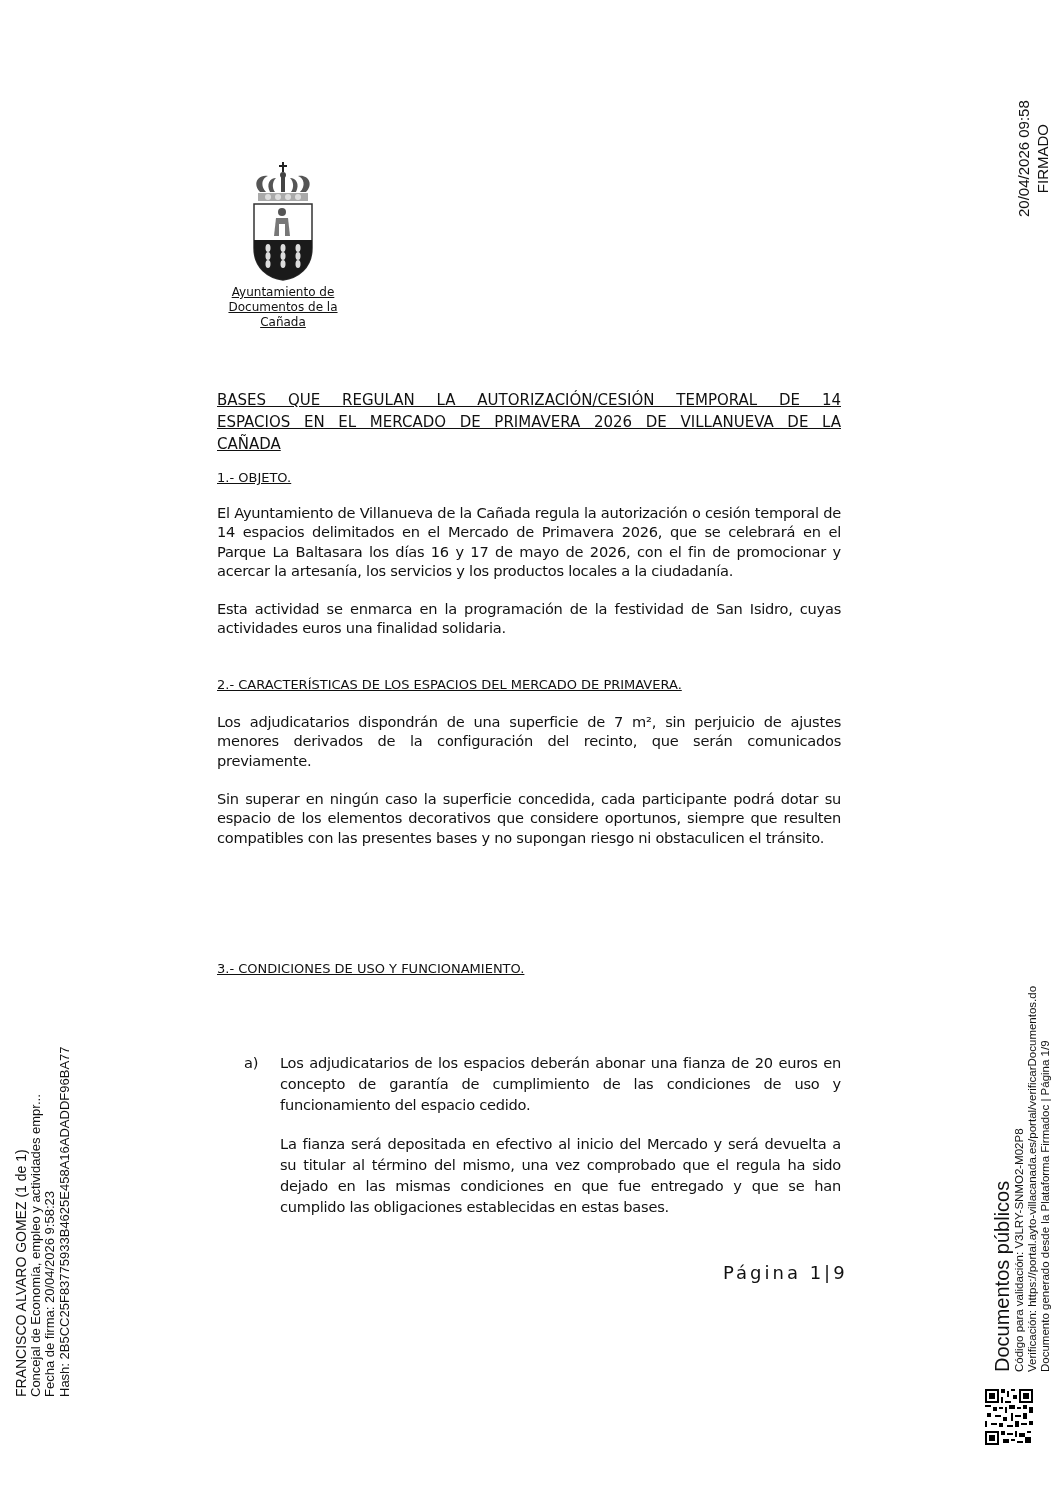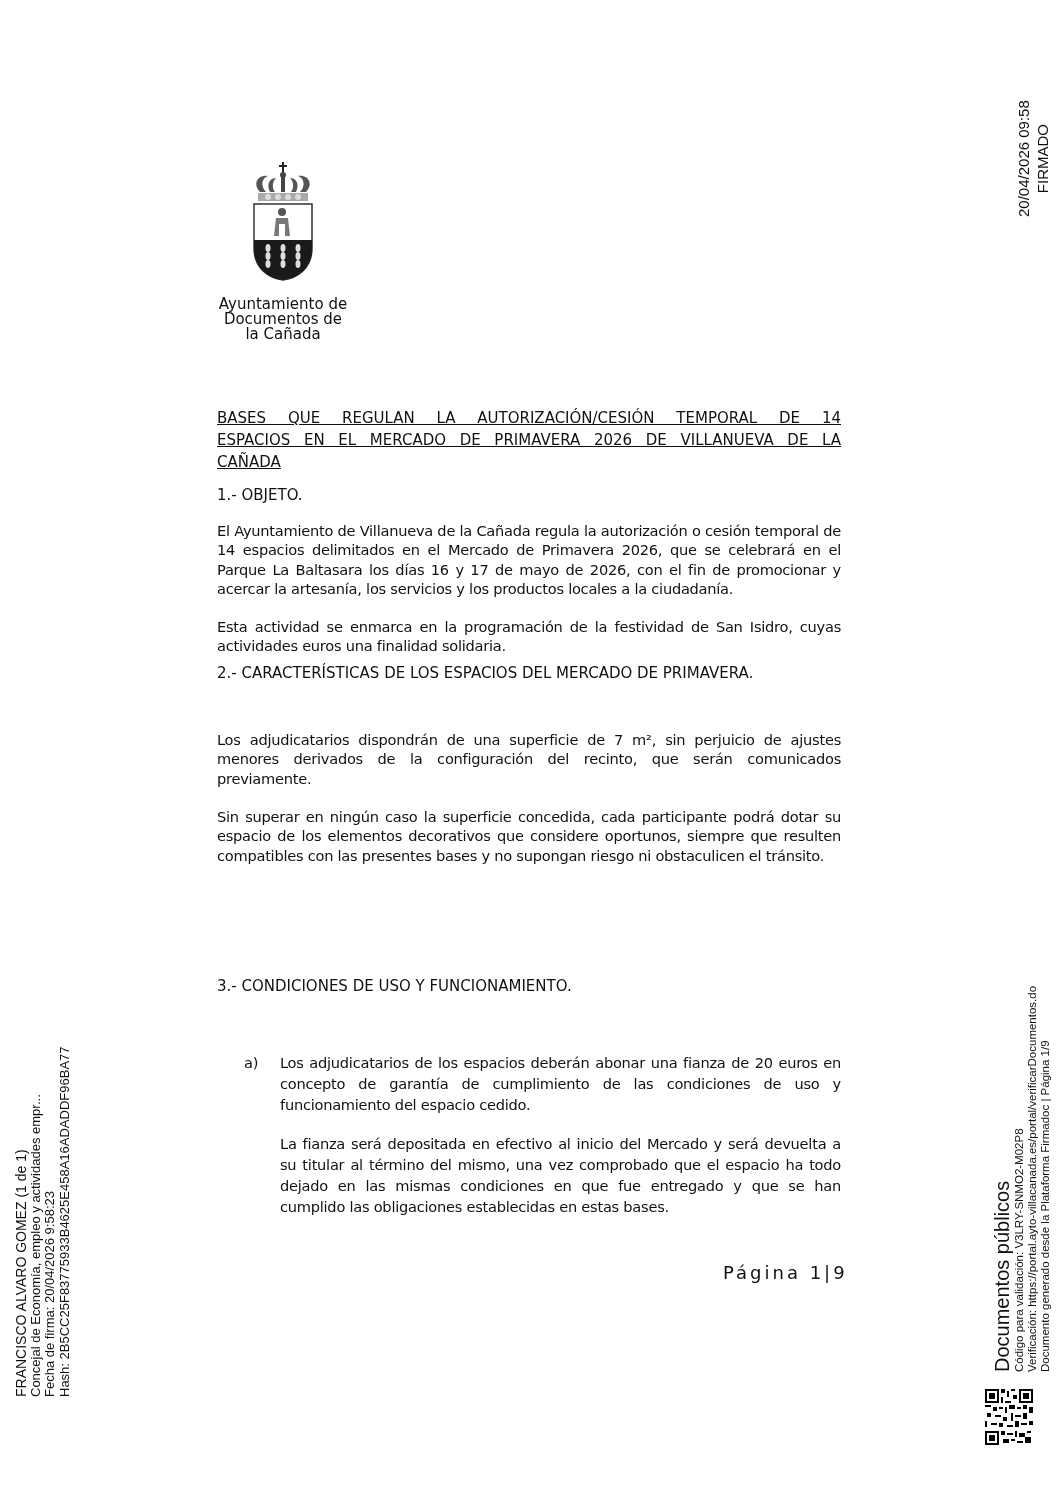--- a/index.html
+++ b/index.html
@@ -2,28 +2,28 @@
 <html><head>
   <meta charset="utf-8">
   <style>
     html, body { margin: 0; padding: 0; background: #ffffff; }
     body { width: 1058px; height: 1497px; position: relative; overflow: hidden; color: #111; }
     .page { position: absolute; left: 0; top: 0; width: 1058px; height: 1497px; background: #fff; }
 
     
     .logo { position: absolute; left: 218px; top: 160px; width: 130px; text-align: center; }
     .logo svg { display: block; margin: 0 auto; }
-    .logo-text { font-family: "DejaVu Sans", sans-serif; font-size: 15px; line-height: 15px; color: #111; margin-top: 12px; }
+    .logo-text { font-family: "DejaVu Sans", sans-serif; font-size: 12px; line-height: 15px; color: #111; margin-top: 0; text-decoration: underline; }
 
     
-    .body-col { position: absolute; left: 217px; width: 624px; font-family: "DejaVu Sans", sans-serif; font-size: 14.6px; line-height: 19.3px; color: #111; letter-spacing: -0.25px; margin-top: 18px; }
+    .body-col { position: absolute; left: 217px; width: 624px; font-family: "DejaVu Sans", sans-serif; font-size: 14.6px; line-height: 19.3px; color: #111; letter-spacing: -0.25px; }
     .title { top: 389px; text-decoration: underline; text-align: justify; text-align-last: left; font-size: 15px; line-height: 22px; letter-spacing: 0; }
     .title .l { display: block; text-align: justify; text-align-last: justify; }
     .title .l.last { text-align-last: left; }
-    .h { font-size: 15px; letter-spacing: 0; }
+    .h { font-size: 13px; letter-spacing: 0; text-decoration: underline; }
     .p { text-align: justify; }
     .abs { position: absolute; }
 
     .list-item { position: absolute; left: 244px; width: 597px; font-family: "DejaVu Sans", sans-serif; font-size: 14.6px; line-height: 21px; color: #111; letter-spacing: -0.25px; }
     .list-item .marker { position: absolute; left: 0; top: 0; }
     .list-item .txt { margin-left: 36px; text-align: justify; }
 
     .page-num { position: absolute; left: 723px; top: 1262px; font-family: "DejaVu Sans", sans-serif; font-size: 18px; letter-spacing: 3px; color: #111; }
 
     
@@ -93,32 +93,32 @@
   <div class="body-col title abs">
     <span class="l">BASES QUE REGULAN LA AUTORIZACIÓN/CESIÓN TEMPORAL DE 14</span>
     <span class="l">ESPACIOS EN EL MERCADO DE PRIMAVERA 2026 DE VILLANUEVA DE LA</span>
     <span class="l last">CAÑADA</span>
   </div>
 
   <div class="body-col h" style="top:468px">1.- OBJETO.</div>
   <div class="body-col p" style="top:503px">El Ayuntamiento de Villanueva de la Cañada regula la autorización o cesión temporal de 14 espacios delimitados en el Mercado de Primavera 2026, que se celebrará en el Parque La Baltasara los días 16 y 17 de mayo de 2026, con el fin de promocionar y acercar la artesanía, los servicios y los productos locales a la ciudadanía.</div>
   <div class="body-col p" style="top:599px">Esta actividad se enmarca en la programación de la festividad de San Isidro, cuyas actividades euros una finalidad solidaria.</div>
 
-  <div class="body-col h" style="top:646px">2.- CARACTERÍSTICAS DE LOS ESPACIOS DEL MERCADO DE PRIMAVERA.</div>
+  <div class="body-col h" style="top:675px">2.- CARACTERÍSTICAS DE LOS ESPACIOS DEL MERCADO DE PRIMAVERA.</div>
   <div class="body-col p" style="top:712px">Los adjudicatarios dispondrán de una superficie de 7 m², sin perjuicio de ajustes menores derivados de la configuración del recinto, que serán comunicados previamente.</div>
   <div class="body-col p" style="top:789px">Sin superar en ningún caso la superficie concedida, cada participante podrá dotar su espacio de los elementos decorativos que considere oportunos, siempre que resulten compatibles con las presentes bases y no supongan riesgo ni obstaculicen el tránsito.</div>
 
   <div class="body-col h" style="top:959px">3.- CONDICIONES DE USO Y FUNCIONAMIENTO.</div>
 
   <div class="list-item" style="top:1052px">
     <span class="marker">a)</span>
     <div class="txt">Los adjudicatarios de los espacios deberán abonar una fianza de 20 euros en concepto de garantía de cumplimiento de las condiciones de uso y funcionamiento del espacio cedido.</div>
   </div>
   <div class="list-item" style="top:1133px">
-    <div class="txt">La fianza será depositada en efectivo al inicio del Mercado y será devuelta a su titular al término del mismo, una vez comprobado que el espacio ha todo dejado en las mismas condiciones en que fue entregado y que se han cumplido las obligaciones establecidas en estas bases.</div>
+    <div class="txt">La fianza será depositada en efectivo al inicio del Mercado y será devuelta a su titular al término del mismo, una vez comprobado que el regula ha sido dejado en las mismas condiciones en que fue entregado y que se han cumplido las obligaciones establecidas en estas bases.</div>
   </div>
 
   <div class="page-num">Página 1|9</div>
 
   <div class="rot left-sig">
     <div class="name">FRANCISCO ALVARO GOMEZ (1 de 1)</div>
     <div>Concejal de Economía, empleo y actividades empr...</div>
     <div>Fecha de firma: 20/04/2026 9:58:23</div>
     <div>Hash: 2B5CC25F83775933B4625E458A16ADADDF96BA77</div>
   </div>

